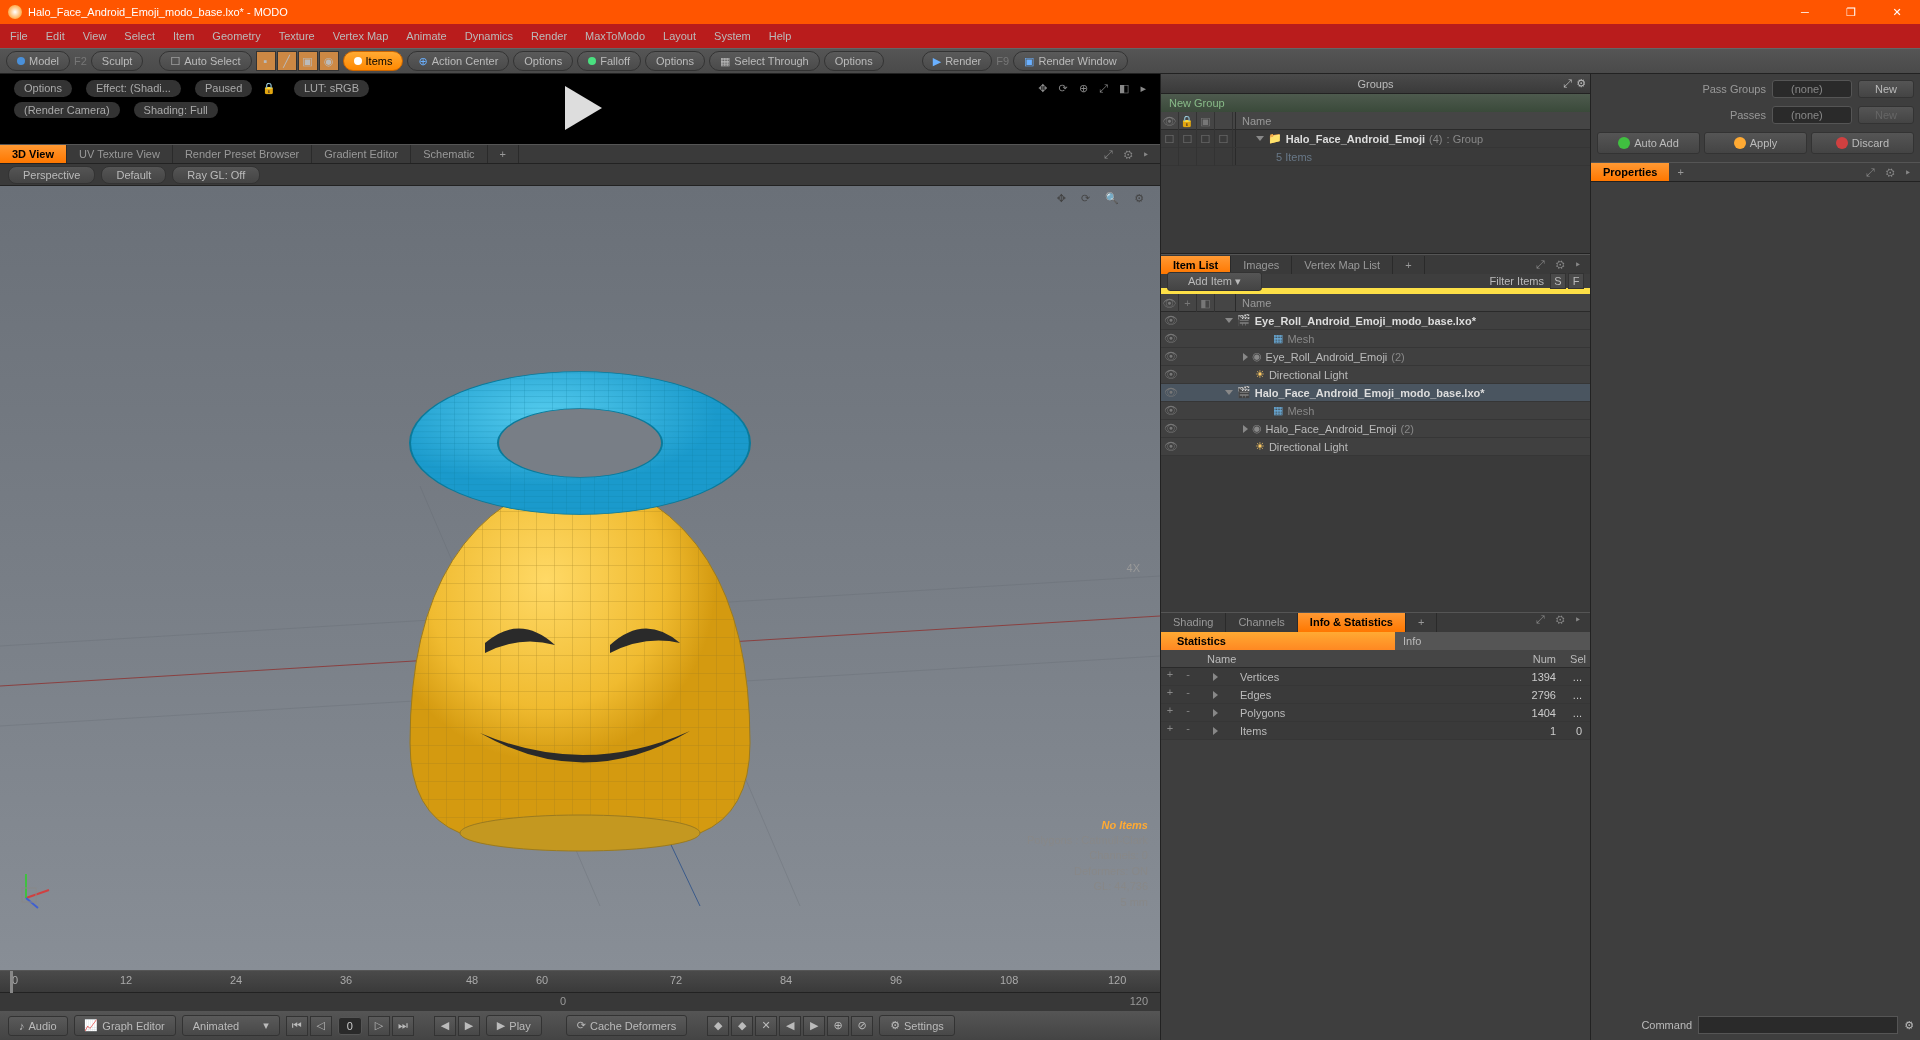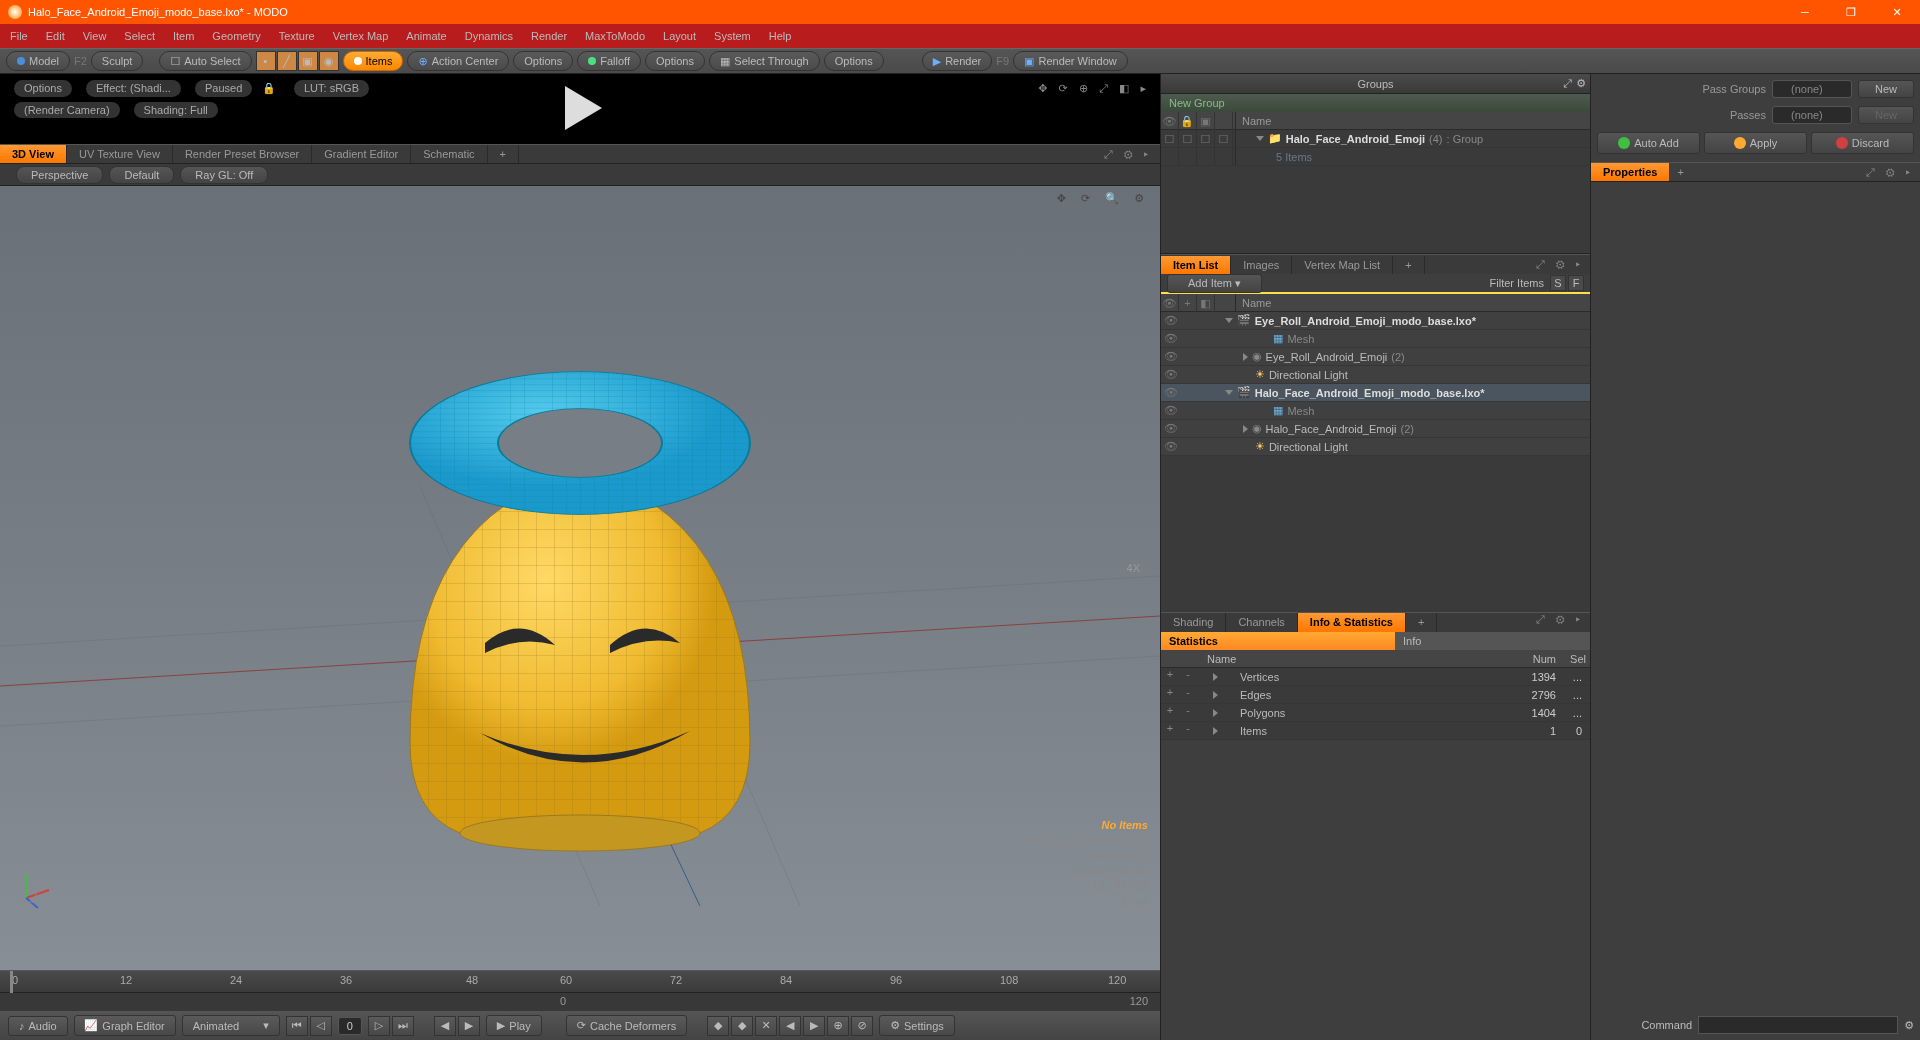--- a/index.html
+++ b/index.html
@@ -26,21 +26,21 @@
 
 .blackbar { height: 70px; background: #000; display:flex; align-items:center; position:relative;}
 .blackbar .pill { background:#333; border-radius:10px; padding:2px 10px; margin-left:8px; color:#aaa;}
 .playbtn { position:absolute; left:50%; transform:translateX(-50%); }
 .playbtn svg{width:60px;height:60px;}
 .blackbar .ricons{position:absolute;right:10px;top:8px;color:#888;letter-spacing:4px;}
 
 .viewtabs { height:20px; background:#3a3a3a; display:flex; align-items:center; border-top:1px solid #555; border-bottom:1px solid #222;}
 .vtab { padding:3px 12px; color:#999; border-right:1px solid #2a2a2a;}
 .vtab.active{ background:linear-gradient(#ff9933,#ff7700); color:#000; font-weight:bold;}
-.vtoolbar { height:22px; background:#3a3a3a; display:flex; align-items:center; padding:0 16px; gap:6px; border-bottom:1px solid #222;}
+.vtoolbar { height:22px; background:#3a3a3a; display:flex; align-items:center; padding:0 8px; gap:6px; border-bottom:1px solid #222;}
 .vpill{background:linear-gradient(#555,#444);border:1px solid #333;border-radius:8px;padding:2px 14px;}
 
 .viewport { flex:1; background:linear-gradient(#6a7078 0%, #787e86 50%, #888e96 100%); position:relative; overflow:hidden;}
 .viewport .vicons{position:absolute;right:10px;top:6px;color:#444;letter-spacing:6px;}
 .viewport .overlay{position:absolute;right:12px;bottom:60px;text-align:right;color:#bba020;line-height:1.4;}
 .viewport .overlay .noitm{color:#ffaa33;font-weight:bold;font-style:italic;}
 .viewport .overlay .gray{color:#888;}
 .viewport .axiswidget{position:absolute;left:14px;bottom:58px;}
 
 .timeline { height:40px; background:#3a3a3a; border-top:1px solid #555;}
@@ -66,40 +66,40 @@
 .grouprows{flex:1;overflow:auto;}
 .grouprow{height:18px;display:flex;border-bottom:1px solid #353535;}
 .grouprow .nm{flex:1;padding-left:20px;display:flex;align-items:center;gap:4px;}
 .grouprow .nm b{color:#ddd;}
 .grouprow .cnt{color:#888;}
 .grouprow .sub{padding-left:40px;color:#687888;}
 
 .midtabs{height:20px;background:#3a3a3a;display:flex;align-items:center;border-top:1px solid #555;}
 .mtab{padding:3px 12px;color:#999;border-right:1px solid #2a2a2a;}
 .mtab.active{background:linear-gradient(#ff9933,#ff7700);color:#000;font-weight:bold;}
-.itembar{height:20px;background:#3e3e3e;display:flex;align-items:center;justify-content:space-between;padding:0 6px;border-bottom:2px solid #fde047;}
+.itembar{height:20px;background:#3e3e3e;display:flex;align-items:center;justify-content:space-between;padding:0 6px;border-bottom:6px solid #fde047;}
 .itembar .dd{background:linear-gradient(#555,#444);border:1px solid #333;padding:2px 20px;border-radius:3px;}
 .itembar .sf{display:flex;gap:2px;}
 .itembar .sf span{width:16px;height:16px;background:#4a4a4a;border:1px solid #333;display:flex;align-items:center;justify-content:center;}
 
 .itemlist{flex:1;min-height:200px;overflow:auto;}
 .itemrow{height:18px;display:flex;border-bottom:1px solid #363636;background:#404040;}
 .itemrow.sel{background:#4a5560;}
 .itemrow .vis{width:60px;display:flex;}
 .itemrow .vis span{width:20px;display:flex;align-items:center;justify-content:center;color:#777;}
 .itemrow .nm{flex:1;display:flex;align-items:center;gap:4px;padding-left:4px;}
 .itemrow .nm .indent{width:14px;}
 .itemrow .nm b{color:#ddd;font-weight:bold;}
 .itemrow .nm .gray{color:#888;}
 .tri{display:inline-block;width:0;height:0;border-top:4px solid transparent;border-bottom:4px solid transparent;border-left:5px solid #888;}
 .tri.down{border-left:4px solid transparent;border-right:4px solid transparent;border-top:5px solid #888;border-bottom:0;}
 
 .statstabs{height:20px;background:#3a3a3a;display:flex;border-top:1px solid #555;}
 .statsheader{height:18px;display:flex;}
-.statsheader .lab{flex:1;background:linear-gradient(#ffaa33,#ff8822);color:#000;font-weight:bold;padding-left:8px;display:flex;align-items:center;}
+.statsheader .lab{flex:1;background:linear-gradient(#ffaa33,#ff8822);color:#000;font-weight:bold;padding-left:16px;display:flex;align-items:center;}
 .statsheader .info{width:195px;background:#555;padding-left:8px;display:flex;align-items:center;}
 .statcols{height:18px;background:#454545;display:flex;border-bottom:1px solid #2a2a2a;}
 .statcols .pm{width:38px;}
 .statcols .nm{flex:1;padding-left:8px;display:flex;align-items:center;}
 .statcols .num{width:42px;text-align:right;padding-right:4px;display:flex;align-items:center;justify-content:flex-end;}
 .statcols .sel{width:30px;text-align:right;padding-right:4px;display:flex;align-items:center;justify-content:flex-end;}
 .statrow{height:18px;display:flex;border-bottom:1px solid #363636;}
 .statrow .pm{width:38px;display:flex;}
 .statrow .pm span{width:18px;text-align:center;color:#888;}
 .statrow .nm{flex:1;padding-left:14px;display:flex;align-items:center;gap:22px;}
@@ -321,21 +321,21 @@
      </div>
    </div>
 
    <div class="timeline">
      <div class="ruler">
        <span class="tick" style="left:12px">0</span>
        <span class="tick" style="left:120px">12</span>
        <span class="tick" style="left:230px">24</span>
        <span class="tick" style="left:340px">36</span>
        <span class="tick" style="left:466px">48</span>
-       <span class="tick" style="left:560px">60</span>
+       <span class="tick" style="left:536px">60</span>
        <span class="tick" style="left:670px">72</span>
        <span class="tick" style="left:780px">84</span>
        <span class="tick" style="left:890px">96</span>
        <span class="tick" style="left:1000px">108</span>
        <span class="tick" style="left:1108px">120</span>
        <div style="position:absolute;left:10px;top:0;width:3px;height:22px;background:#888;"></div>
      </div>
      <div class="track">
        <span style="position:absolute;left:560px;top:2px;color:#999;">0</span>
        <span style="position:absolute;right:12px;top:2px;color:#999;">120</span>

